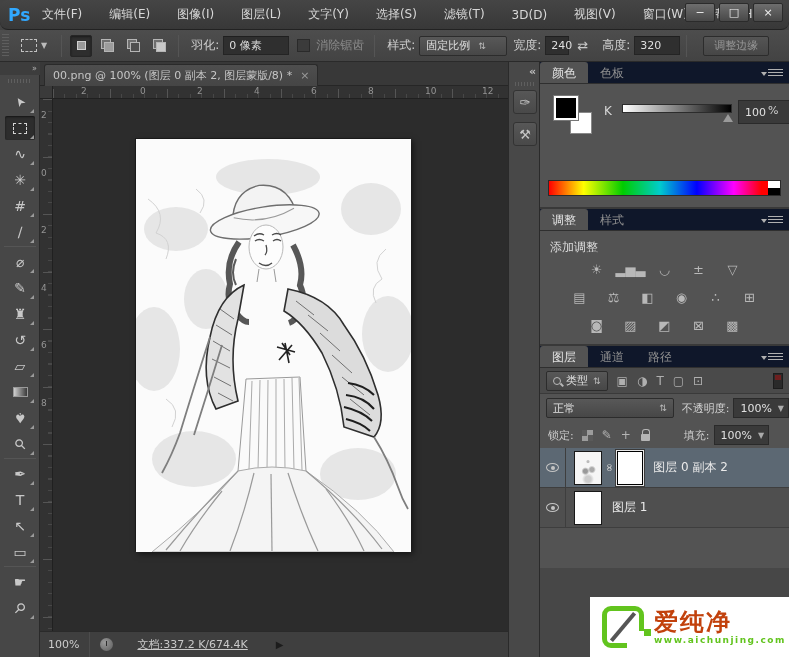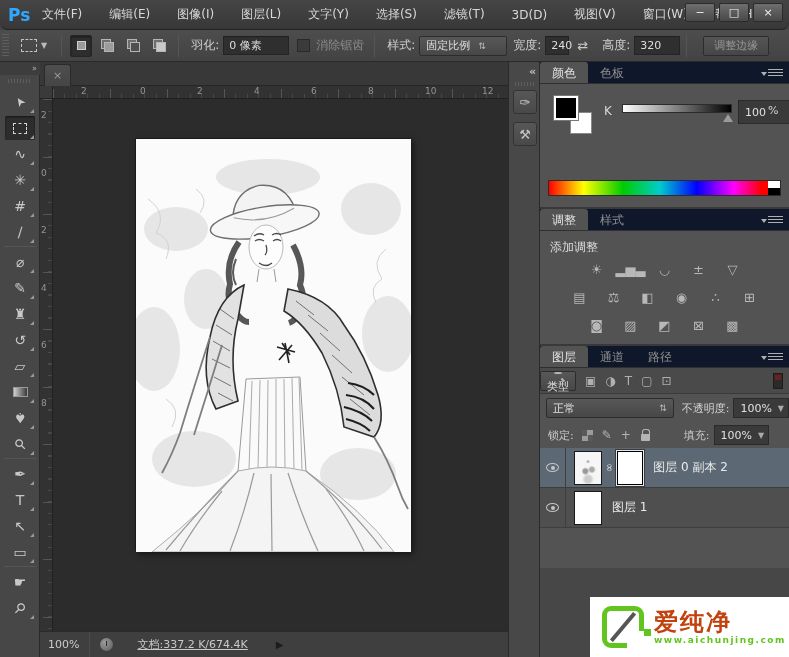--- a/index.html
+++ b/index.html
@@ -136,22 +136,22 @@
 
   
   #panel-adj { top:147px; height:135px; }
   #adj-label { position:absolute; left:10px; top:30px; color:#dcdcdc; font-size:12px; }
   .adj-row { position:absolute; left:0; width:249px; display:flex; justify-content:center; gap:10px; }
   .adj { width:24px; height:20px; display:flex; align-items:center; justify-content:center; color:#b8b8b8; font-size:13px; line-height:1; }
 
   
   #panel-layers { top:284px; height:311px; }
   #lp-filter { position:absolute; left:0; top:22px; width:249px; height:26px; background:#4a4a4a; border-bottom:1px solid #3a3a3a; display:flex; align-items:center; }
-  #lp-search { height:20px; padding:0 6px; background:linear-gradient(#585858,#474747); border:1px solid #2c2c2c; border-radius:2px;
-    display:flex; align-items:center; gap:5px; font-size:11px; color:#e0e0e0;flex-direction:column; }
+  #lp-search { height:20px; margin-left:6px; padding:0 6px; background:linear-gradient(#585858,#474747); border:1px solid #2c2c2c; border-radius:2px;
+    display:flex; align-items:center; gap:5px; font-size:11px; color:#e0e0e0; }
   .mag { width:8px; height:8px; border:1.5px solid #b9b9b9; border-radius:50%; position:relative; }
   .mag::after { content:""; position:absolute; left:6px; top:6px; width:4px; height:1.5px; background:#b9b9b9; transform:rotate(45deg); }
   .lp-ficon { color:#b0b0b0; font-size:12px; margin-left:9px; }
   #lp-toggle { margin-left:auto; margin-right:6px; width:10px; height:16px; background:#2a2a2a; border:1px solid #1d1d1d; position:relative; }
   #lp-toggle::before { content:""; position:absolute; inset:1px 1px 55% 1px; background:#6e1f1f; }
   #lp-blend { position:absolute; left:0; top:48px; width:249px; height:28px; display:flex; align-items:center; }
   #blend-select { width:150px; height:20px; margin-left:6px; background:linear-gradient(#585858,#474747); border:1px solid #2c2c2c; border-radius:2px;
     display:flex; align-items:center; justify-content:space-between; padding:0 6px; font-size:11px; color:#e0e0e0; }
   #blend-select .arr,#lp-search .arr { font-size:9px; color:#bbb; }
   .lp-label { color:#cfcfcf; font-size:11px; margin-left:8px; white-space:nowrap; }
@@ -323,20 +323,21 @@
       </div>
     <div class="tool fly" style="top:534px" data-name="zoom-tool">
         <span class="g" data-name="zoom-tool-icon">⚲</span>
       </div>
 
   </div>
 
   <div id="docarea" data-name="document-area">
     <div id="tabbar" data-name="document-tab-bar">
       <div id="doc-tab" data-name="document-tab">
+        <span class="t" data-name="document-tab-title">00.png @ 100% (图层 0 副本 2, 图层蒙版/8) *</span>
         <span class="x" data-name="close-tab-icon">×</span>
       </div>
     </div>
     <div id="ruler-corner" data-name="ruler-corner"></div>
     <div id="hruler" data-name="horizontal-ruler">
       <span style="left:28px" data-name="ruler-label">2</span>
       <span style="left:87px" data-name="ruler-label">0</span>
       <span style="left:144px" data-name="ruler-label">2</span>
       <span style="left:201px" data-name="ruler-label">4</span>
       <span style="left:258px" data-name="ruler-label">6</span>

